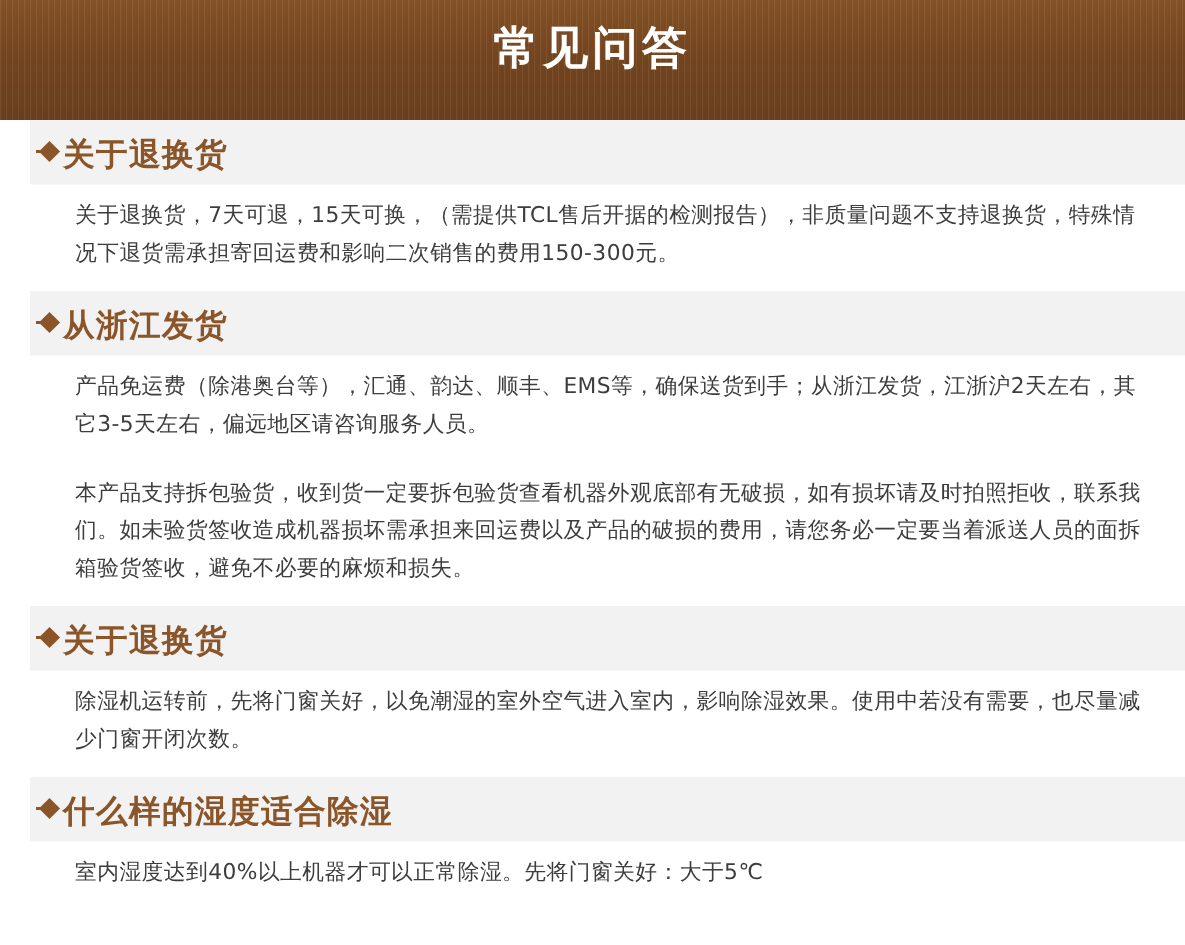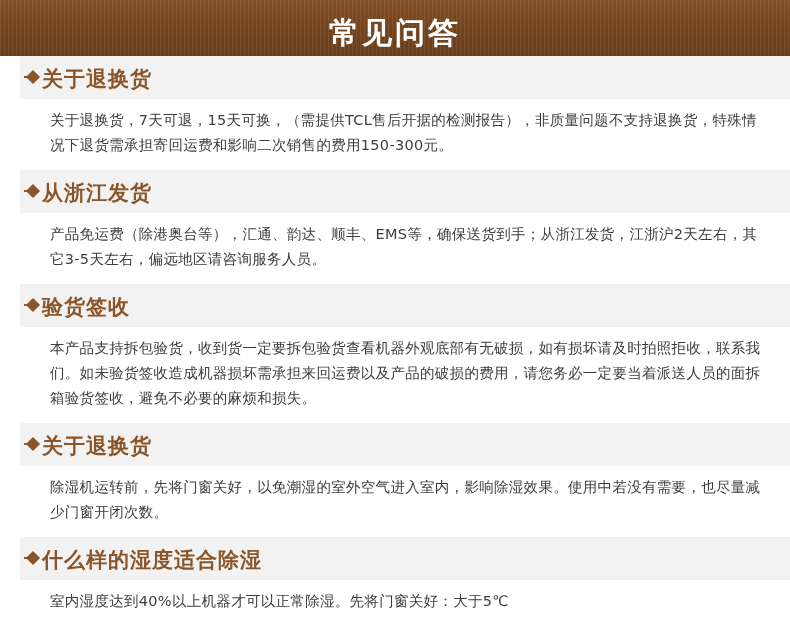--- a/index.html
+++ b/index.html
@@ -14,21 +14,21 @@
     overflow: hidden;
   }
   .page {
     width: 790px;
     height: 630px;
     position: relative;
     box-sizing: border-box;
   }
   
   .banner {
-    height: 56px;
+    height: 80px;
     background: #7a4a23;
     background-image:
       linear-gradient(90deg, rgba(255,255,255,0.05) 0px, rgba(255,255,255,0.05) 1px, rgba(0,0,0,0.05) 1px, rgba(0,0,0,0.05) 3px),
       linear-gradient(180deg, #8a5528 0%, #7a4a23 40%, #6d4120 100%);
     background-size: 4px 100%, 100% 100%;
     position: relative;
     overflow: hidden;
   }
   .banner-title {
     position: absolute;
@@ -116,25 +116,20 @@
       <span class="diamond"></span>
       <span class="diamond-tail"></span>
       <div class="section-title">从浙江发货</div>
     </div>
     <div class="section-body">
       <p>产品免运费（除港奥台等），汇通、韵达、顺丰、EMS等，确保送货到手；从浙江发货，江浙沪2天左右，其它3-5天左右，偏远地区请咨询服务人员。</p>
     </div>
   </div>
 
   <div class="sec-wrap">
-    <div class="section-head shaded">
-      <span class="diamond"></span>
-      <span class="diamond-tail"></span>
-      <div class="section-title">验货签收</div>
-    </div>
     <div class="section-body">
       <p>本产品支持拆包验货，收到货一定要拆包验货查看机器外观底部有无破损，如有损坏请及时拍照拒收，联系我们。如未验货签收造成机器损坏需承担来回运费以及产品的破损的费用，请您务必一定要当着派送人员的面拆箱验货签收，避免不必要的麻烦和损失。</p>
     </div>
   </div>
 
   <div class="sec-wrap">
     <div class="section-head shaded">
       <span class="diamond"></span>
       <span class="diamond-tail"></span>
       <div class="section-title">关于退换货</div>

